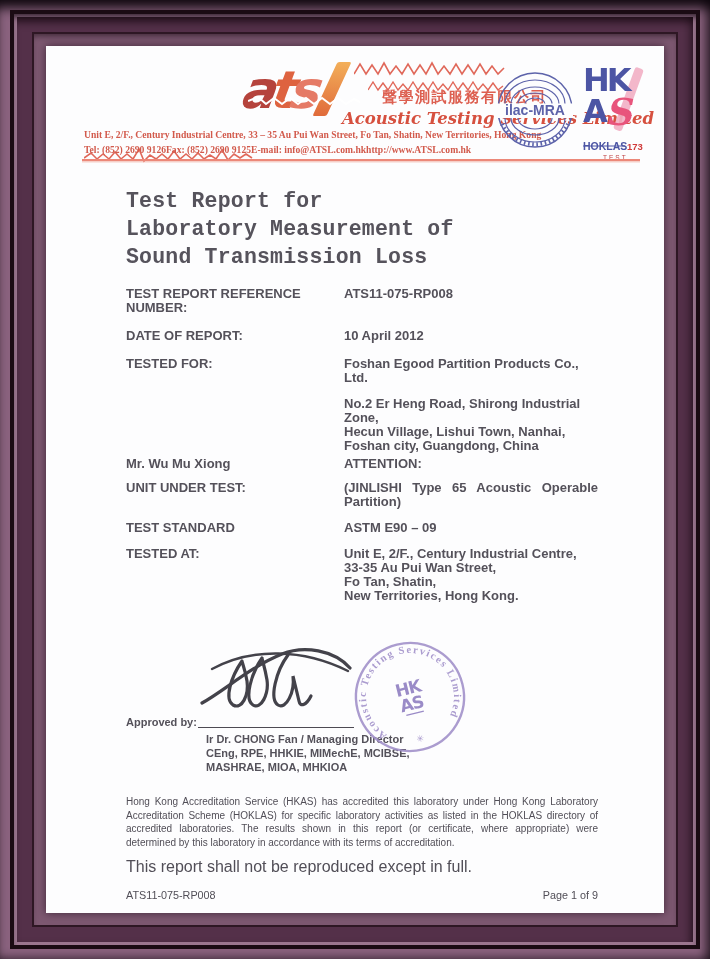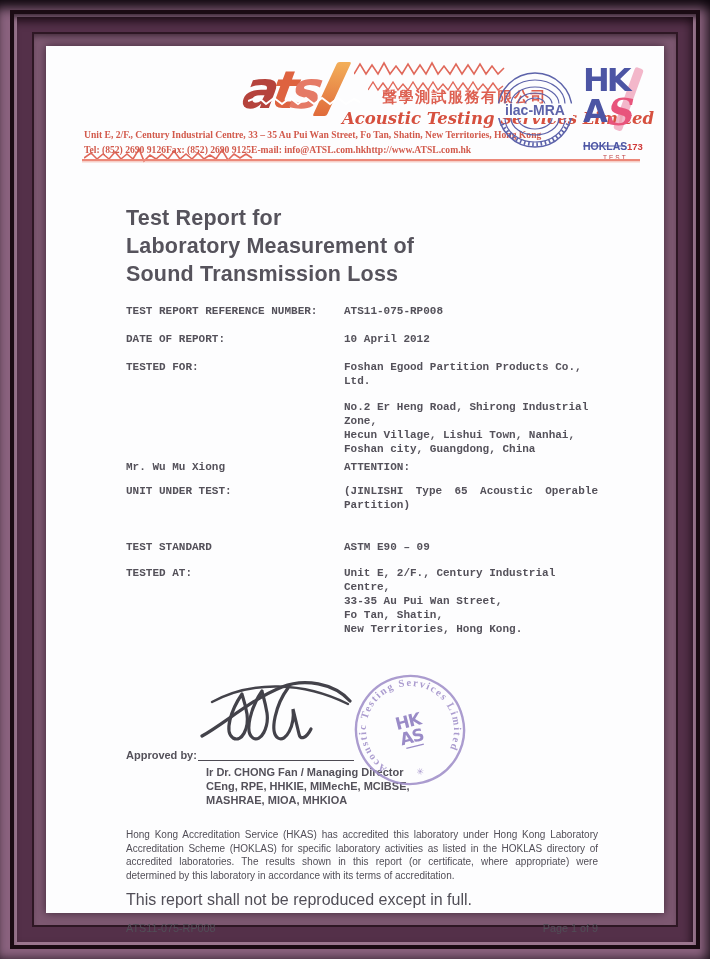--- a/index.html
+++ b/index.html
@@ -46,26 +46,26 @@
                font:bold 9.6px "Liberation Serif",serif; color:#d25a4c; white-space:nowrap; }
   .contact-line { position:absolute; left:38px; top:98px; display:flex; 
                font:bold 9.6px "Liberation Serif",serif; color:#d25a4c; white-space:nowrap; }
   .hdr-divider { position:absolute; left:36px; top:113px; width:558px; height:2px;
                  background:#ec8879; box-shadow:0 1.5px 0 rgba(238,150,135,.45); }
   .ilac-logo { position:absolute; left:448px; top:24px; }
   .hkas-logo { position:absolute; left:536px; top:16px; }
 
   
   .main { margin:0 66px 0 80px; color:#54515a; }
-  .doc-title { margin-top:38px; font-size:21.5px; line-height:28px; font-weight:bold;
-               color:#56535c; white-space:pre-line; letter-spacing:.2px; }
-  .fields { margin-top:16px; font-size:11px; font-weight:bold; line-height:14px;font-family:Liberation Mono, monospace; }
+  .doc-title { margin-top:21px; font-size:21.5px; line-height:28px; font-weight:bold;
+               color:#56535c; white-space:pre-line; letter-spacing:.2px;font-family:Liberation Mono, monospace; }
+  .fields { margin-top:16px; font-size:13px; font-weight:bold; line-height:14px; }
   .frow { display:grid; grid-template-columns:218px 1fr; }
   .mb14 { margin-bottom:14px; } .mb12 { margin-bottom:12px; }
-  .mb10 { margin-bottom:10px; } .mb28 { margin-bottom:28px; } .mb4 { margin-bottom:4px; }
+  .mb10 { margin-bottom:10px; } .mb28 { margin-bottom:12px; } .mb4 { margin-bottom:4px; }
   .pre { white-space:pre-line; }
   .just { text-align:justify; }
   .addr-block { margin-top:12px; }
 
   
   .sig-section { position:relative; height:140px; margin-top:38px; font-size:11px; font-weight:bold; line-height:14px; }
   .approved-label { position:absolute; left:0; top:74px; }
   .sig-svg { position:absolute; left:70px; top:0; }
   .sig-line { position:absolute; left:72px; top:86px; width:156px; border-top:1.5px solid #4d4a53; }
   .sig-name { position:absolute; left:80px; top:91px; white-space:pre-line; }

